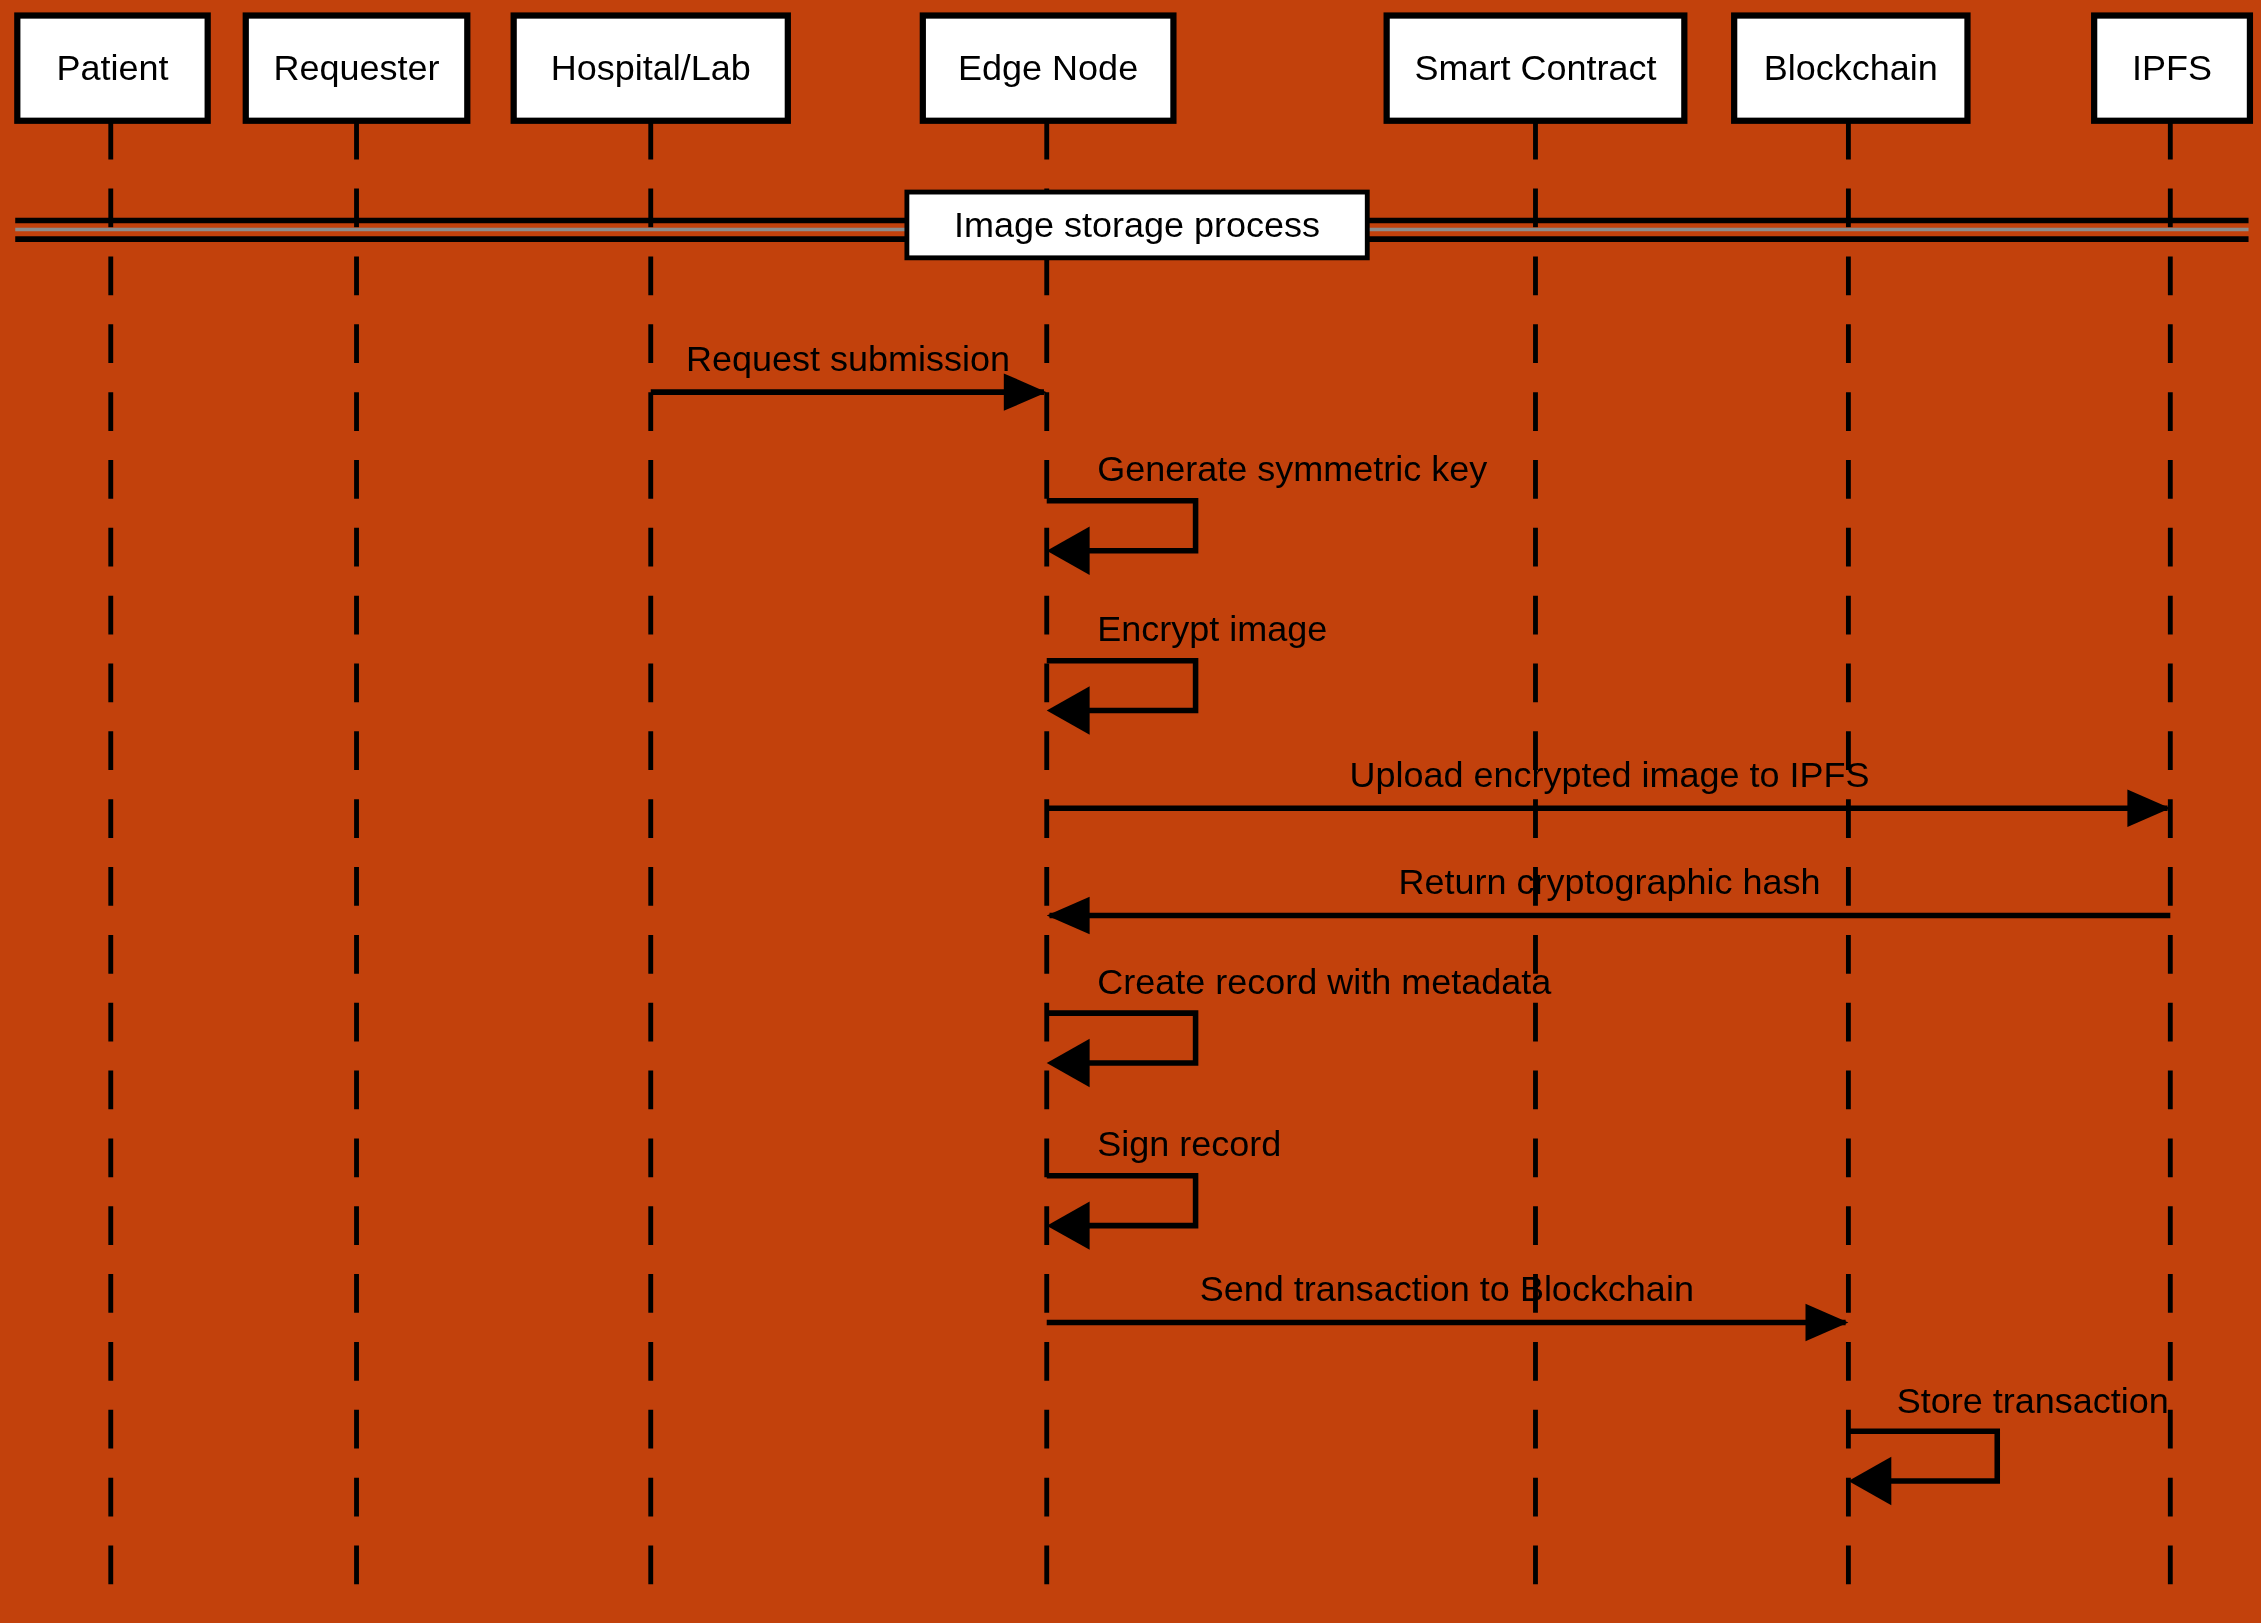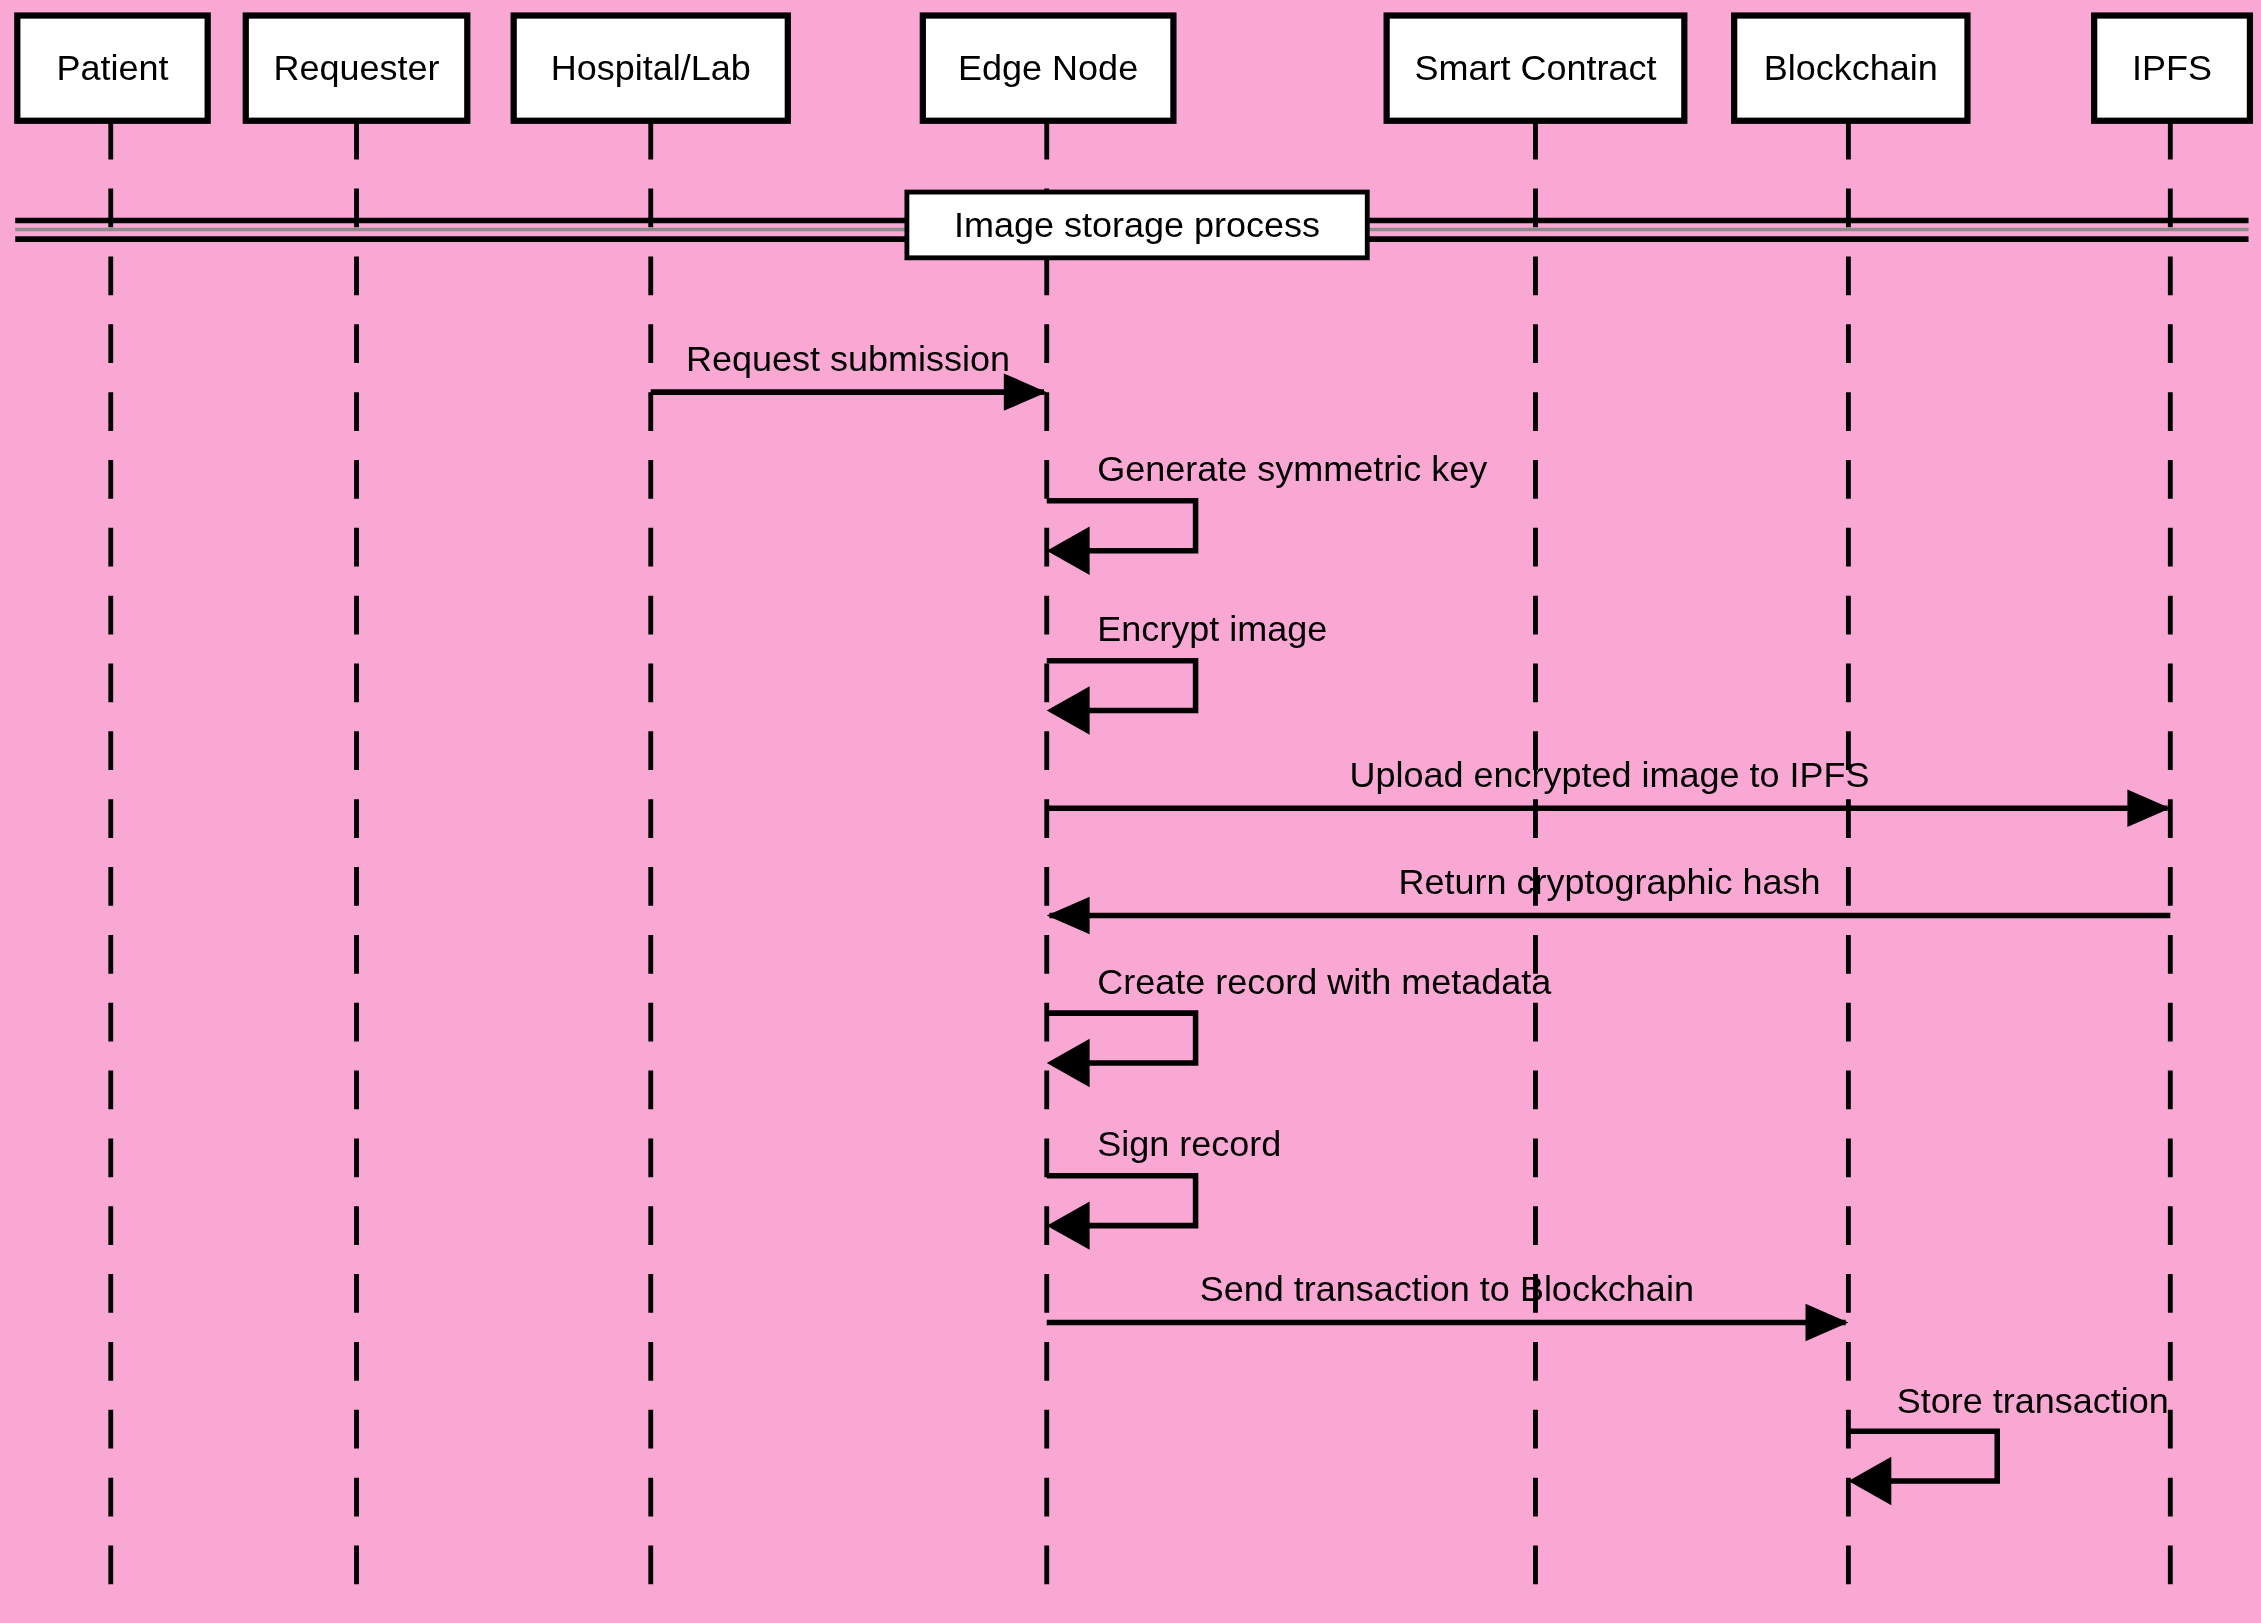--- a/index.html
+++ b/index.html
@@ -7,21 +7,21 @@
     padding: 0;
     background: #ffffff;
   }
   body {
     font-family: "Liberation Sans", sans-serif;
   }
   #diagram-root {
     position: relative;
     width: 2261px;
     height: 1624px;
-    background: #f9a8d4;
+    background: #c2410c;
     overflow: hidden;
   }
   svg.seq {
     display: block;
     width: 2261px;
     height: 1624px;
   }
   .lifeline-box rect {
     fill: #ffffff;
     stroke: #000000;

